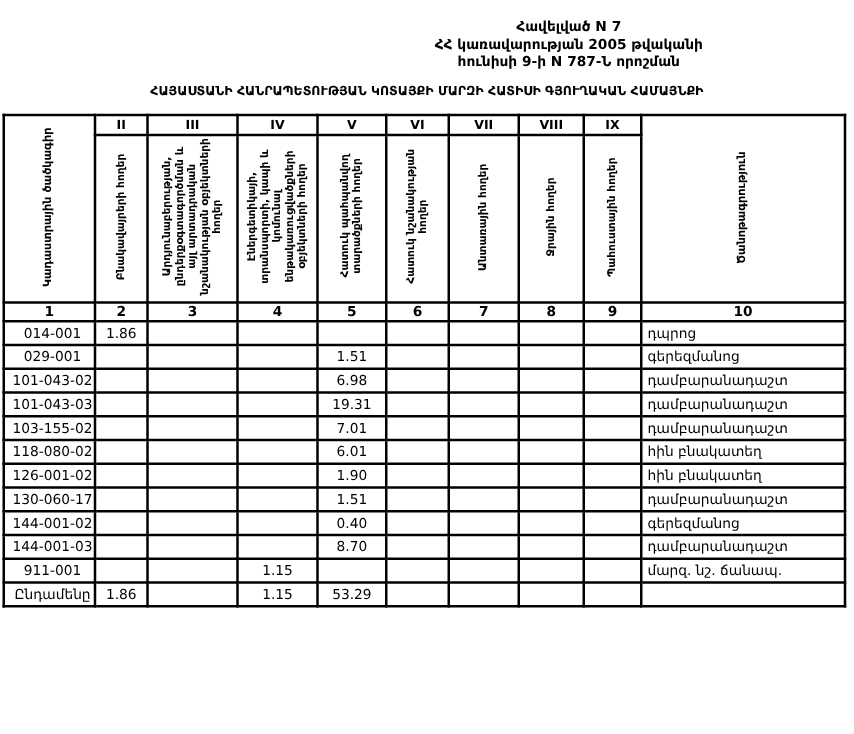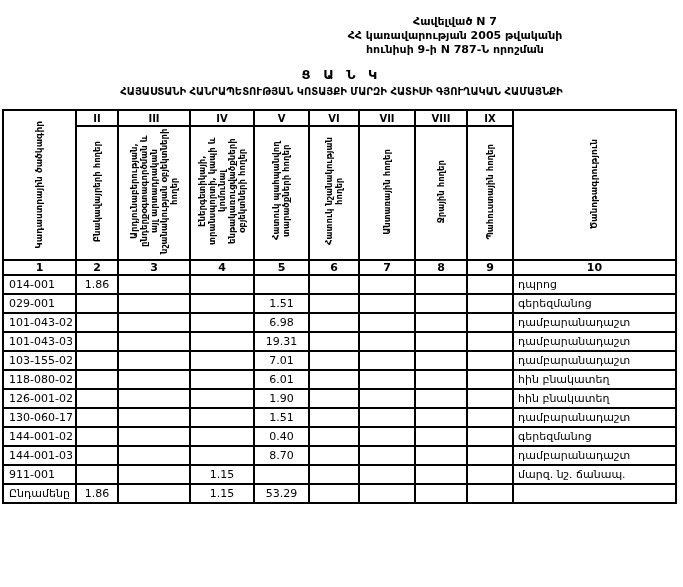--- a/index.html
+++ b/index.html
@@ -77,21 +77,21 @@
     height: 13px;
     font-size: 11px;
     font-weight: bold;
     text-align: center;
   }
   tbody td {
     height: 17px;
     font-size: 11px;
     white-space: nowrap;
   }
-  td.code { text-align: left; padding-left: 5px; }
+  td.code { text-align: center; padding-left: 5px; }
   td.val  { text-align: center; }
   td.note { text-align: left; padding-left: 4px; margin-top: 20px; }
   tr.total-row td { }
 
   .footer {
     display: flex;
     justify-content: space-between;
     align-items: flex-end;
     margin: 8px 108px 0 88px;
     font-size: 11px;
@@ -105,21 +105,20 @@
 
 <div class="page">
 
   <div class="appendix">
     <div>Հավելված N 7</div>
     <div>ՀՀ կառավարության 2005 թվականի</div>
     <div>հունիսի 9-ի N 787-Ն որոշման</div>
   </div>
 
   <div class="title-block">
-    <div class="title-heading">Ց Ա Ն Կ</div>
     <div class="title-line">ՀԱՅԱՍՏԱՆԻ ՀԱՆՐԱՊԵՏՈՒԹՅԱՆ ԿՈՏԱՅՔԻ ՄԱՐԶԻ ՀԱՏԻՍԻ ԳՅՈՒՂԱԿԱՆ ՀԱՄԱՅՆՔԻ</div>
   </div>
 
   <table class="land-table">
     <colgroup>
       <col style="width:73px">
         <col style="width:42px">
         <col style="width:72px">
         <col style="width:64px">
       <col style="width:55px">

